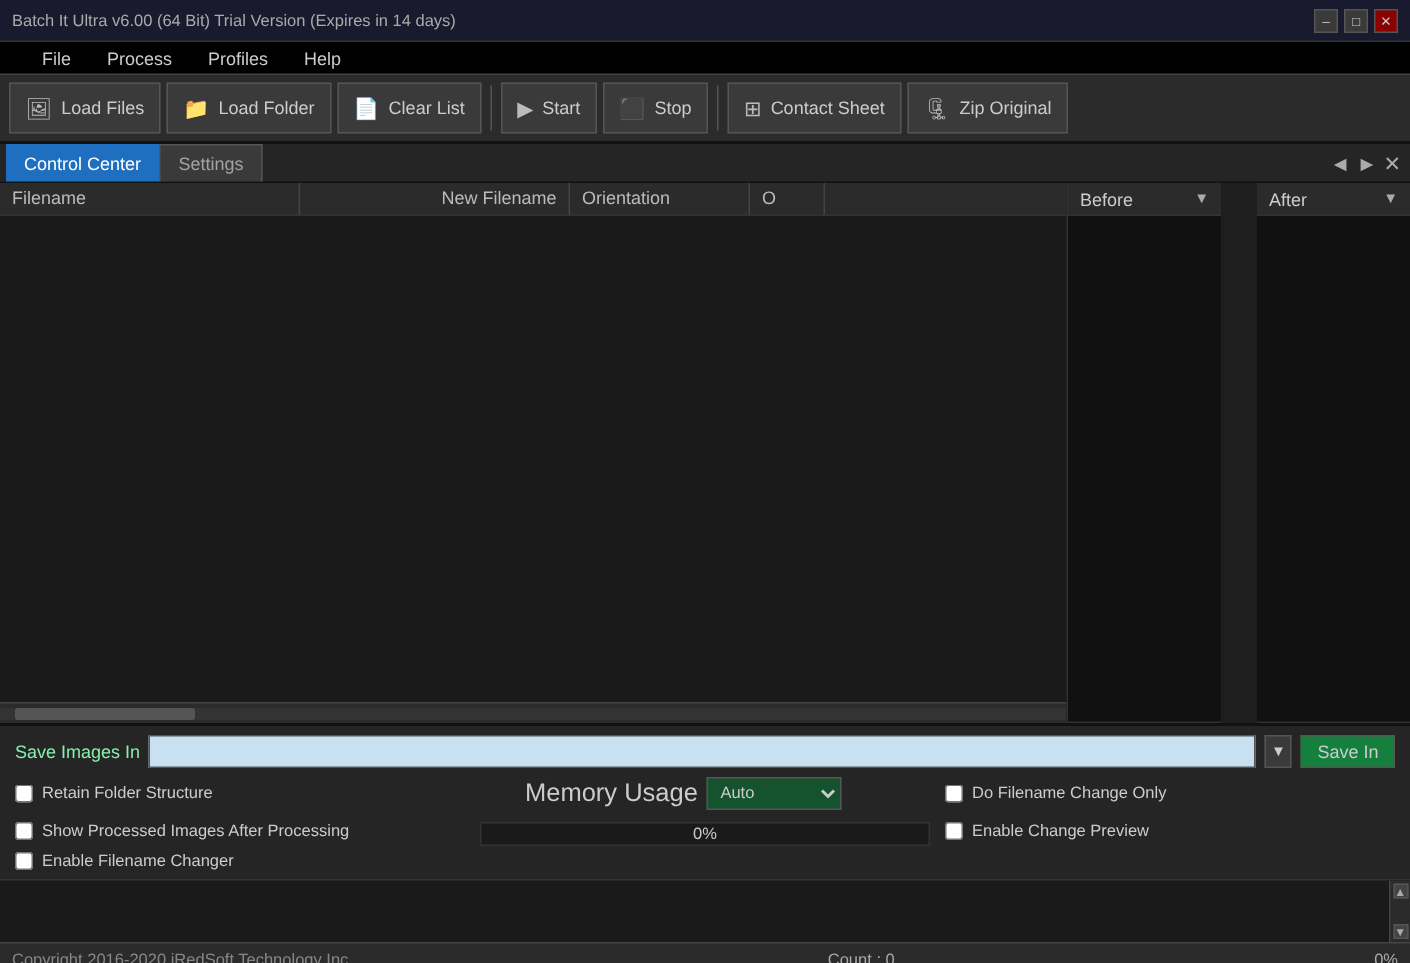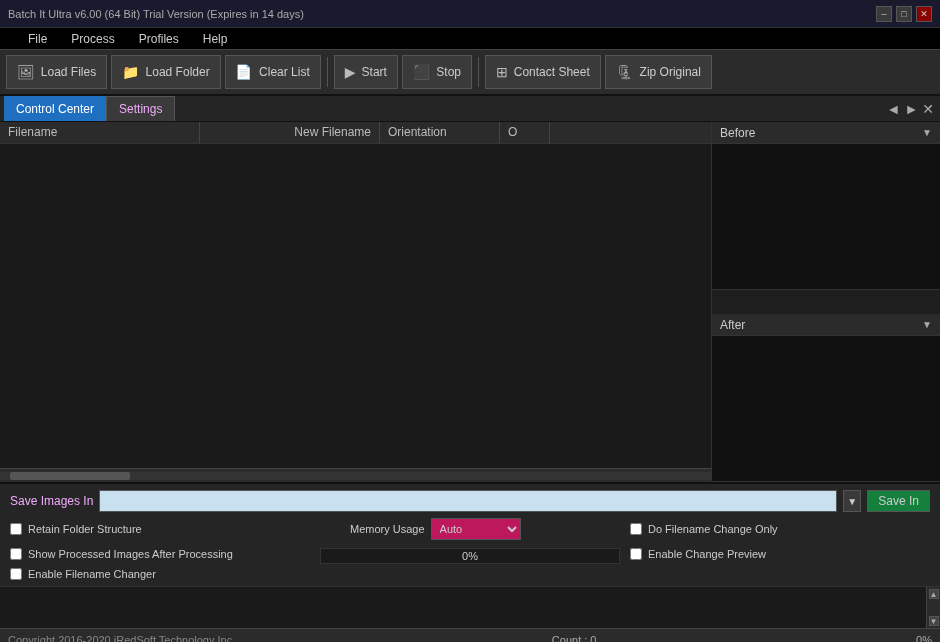--- a/index.html
+++ b/index.html
@@ -113,21 +113,21 @@
       height: 100%;
       display: flex;
       align-items: center;
     }
     .tab.active {
       background: #1e6fbf;
       color: white;
     }
     .tab.inactive {
       background: #3a3a3a;
-      color: #f0abfc;
+      color: #a3a3a3;
       border: 1px solid #555;
       border-bottom: none;
     }
     .tab-arrows {
       margin-left: auto;
       display: flex;
       align-items: center;
       gap: 4px;
       padding-right: 6px;
       color: #aaa;
@@ -192,21 +192,20 @@
       height: 8px;
       background: #555;
       border-radius: 2px;
     }
 
     
     #preview-area {
       width: 228px;
       background: #1e1e1e;
       display: flex;
-      flex-direction: column;
       gap: 24px;
     }
     .preview-panel {
       flex: 1;
       display: flex;
       flex-direction: column;
       border-bottom: 1px solid #333;
     }
     .preview-header {
       background: #2b2b2b;
@@ -237,21 +236,21 @@
       border-top: 2px solid #111;
       padding: 6px 10px;
     }
     #save-in-row {
       display: flex;
       align-items: center;
       gap: 6px;
       margin-bottom: 6px;
     }
     #save-in-row label {
-      color: #f0abfc;
+      color: #86efac;
       font-size: 12px;
       white-space: nowrap;
     }
     #save-in-input {
       flex: 1;
       background: #c8e0f0;
       border: 1px solid #555;
       height: 22px;
       padding: 2px 4px;
       color: #333;
@@ -299,27 +298,27 @@
       font-size: 11px;
       color: #ccc;
       cursor: pointer;
     }
     .memory-usage-row {
       display: flex;
       align-items: center;
       gap: 6px;
     }
     .memory-usage-row label {
-      font-size: 11px;
+      font-size: 17px;
       color: #ccc;
       white-space: nowrap;
       padding-left: 30px;
     }
     #memory-select {
-      background: #be185d;
+      background: #14532d;
       border: 1px solid #555;
       color: #ccc;
       height: 22px;
       padding: 0 4px;
       font-size: 11px;
       width: 90px;
       cursor: pointer;
     }
     #progress-row {
       margin-top: 4px;

